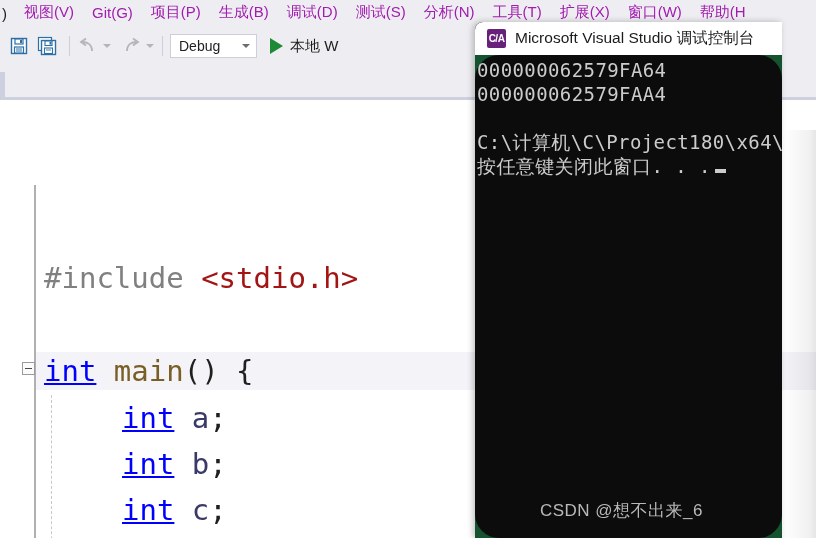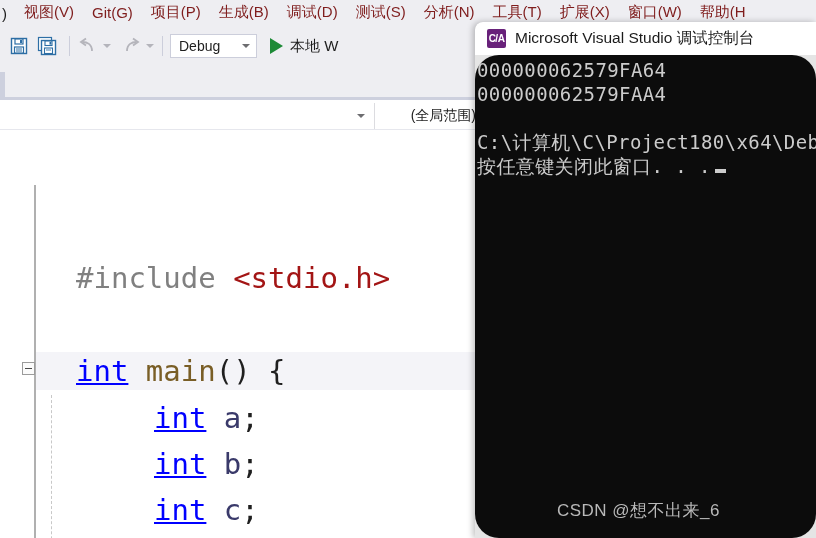--- a/index.html
+++ b/index.html
@@ -37,21 +37,21 @@
     color: #1e1e1e;
     white-space: nowrap;
   }
   #menu-bar .menu-pre {
     padding-left: 2px;
     padding-right: 8px;
     color: #1e1e1e;
   }
   #menu-bar .menu-item {
     padding: 2px 9px 3px 9px;
-    color: #7f1d1d;
+    color: #a21caf;
     cursor: default;
   }
 
   
   #toolbar {
     position: absolute;
     left: 0; top: 26px;
     width: 816px;
     height: 40px;
     background: #eeeef2;
@@ -197,21 +197,20 @@
     border-left: 1px dashed #c8c8c8;
   }
   .code-line {
     position: absolute;
     left: 44px;
     font-family: "DejaVu Sans Mono", monospace;
     font-size: 29px;
     line-height: 29px;
     white-space: pre;
     letter-spacing: 0px;
-    margin-left: 32px;
   }
   #line-main-hl {
     position: absolute;
     left: 36px; top: 222px;
     width: 780px; height: 38px;
     background: #f4f4f8;
   }
   .tok-pre    { color: #808080; }
   .tok-inc    { color: #a31515; }
   .tok-kw     { color: #0000ff; text-decoration: underline; }
@@ -226,23 +225,23 @@
     width: 34px;
     height: 408px;
     background: linear-gradient(to right, rgba(0,0,0,0) 0%, rgba(0,0,0,0.055) 80%, rgba(0,0,0,0.10) 100%);
     pointer-events: none;
   }
 
   
   #console-window {
     position: absolute;
     left: 475px; top: 22px;
-    width: 341px;
+    width: 307px;
     height: 516px;
-    background: #e5e5e5;
+    background: #14532d;
     border-top-left-radius: 8px;
     overflow: hidden;
     box-shadow: -2px 0 6px rgba(0,0,0,0.25);
   }
   #console-titlebar {
     height: 33px;
     background: #ffffff;
     display: flex;
     align-items: center;
     padding-left: 12px;
@@ -385,29 +384,20 @@
     <div style="display:flex;align-items:center;">
       <span class="play-tri"></span>
       <span id="run-label">本地 W</span>
     </div>
   </div>
 
   <div id="sub-band">
     <div id="sub-band-left"></div>
   </div>
 
-  <div id="nav-bar">
-    <div class="nav-combo" id="nav-combo-1">
-      <span></span>
-      <span class="caret" style="margin-left:6px;"></span>
-    </div>
-    <div class="nav-combo" id="nav-combo-2">
-      <span>(全局范围)</span>
-    </div>
-  </div>
 
   <div id="editor">
     <div id="line-main-hl"></div>
     <div id="editor-gutter-line"></div>
     <div id="fold-box"></div>
     <div id="indent-guide"></div>
     <div id="code-lines">
         <div class="code-line" style="top: 134px;"><span class="tok-pre">#include </span><span class="tok-inc">&lt;stdio.h&gt;</span></div>
         <div class="code-line" style="top: 227px;"><span class="tok-kw">int</span><span class="tok-plain"> </span><span class="tok-fn">main</span><span class="tok-plain">() {</span></div>
         <div class="code-line" style="top: 274px; left: 122px;"><span class="tok-kw">int</span><span class="tok-plain"> </span><span class="tok-var">a</span><span class="tok-plain">;</span></div>

